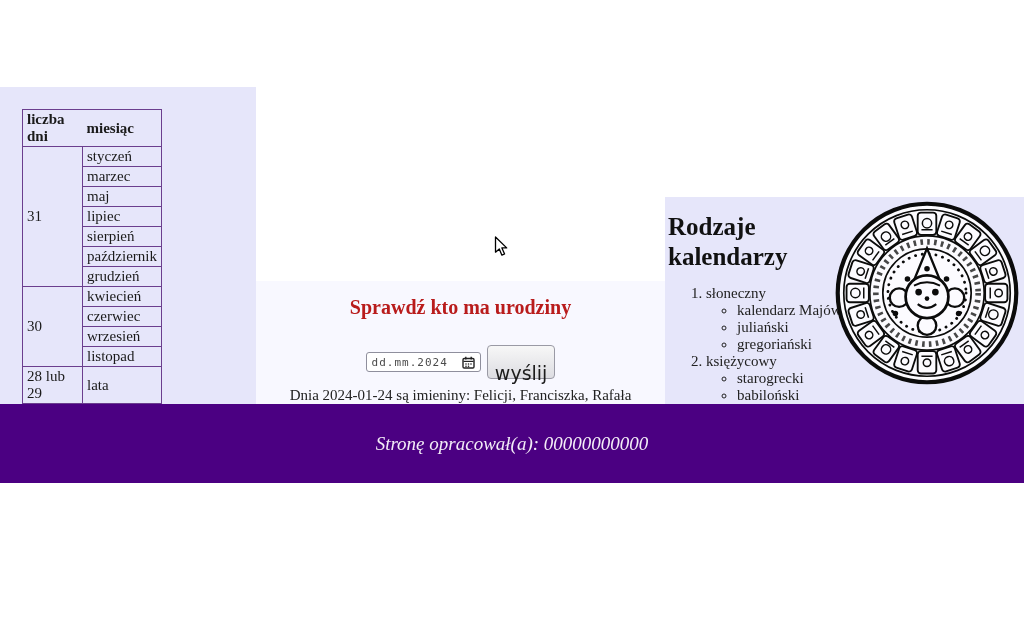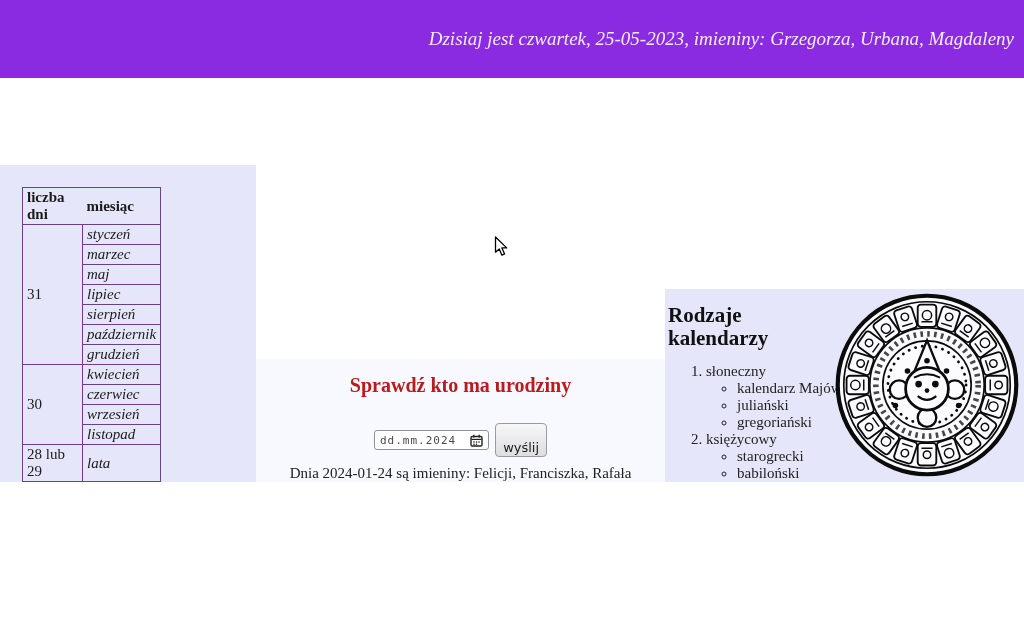--- a/index.html
+++ b/index.html
@@ -29,53 +29,50 @@
   .col-main{width:409px;background:var(--panel-main-bg);padding-top:15px;text-align:center;position:relative;}
   .col-right{flex:1;background:var(--panel-side-bg);position:relative;}
 
   
   table.months{border-collapse:collapse;margin:22px 0 0 22px;font-size:15px;}
   table.months th,table.months td{border:1px solid var(--table-border);padding:1px 4px;height:19px;text-align:left;vertical-align:middle;}
   table.months th{font-weight:bold;}
   table.months th:first-child{border-right:none;width:60px;}
   table.months th:last-child{border-left:none;}
   table.months td.days-cell{width:60px;}
-  table.months td.month-cell{width:68px;font-style:italic;}
+  table.months td.month-cell{width:68px;}
 
   
   .col-main h2{font-size:20px;font-weight:bold;color:#b91c1c;}
   .form-row{margin-top:26px;display:flex;justify-content:center;align-items:center;gap:6px;}
   .date-input{display:inline-flex;align-items:center;gap:14px;background:#ffffff;border:1px solid #8f8f9d;border-radius:3px;height:20px;padding:0 5px;cursor:text;}
   .date-text{font-family:"DejaVu Sans Mono","Liberation Mono",monospace;font-size:11px;letter-spacing:1px;color:#4a4a4a;}
-  .submit-btn{font-family:"DejaVu Sans","Liberation Sans",sans-serif;font-size:13px;color:#1c1c1c;background:linear-gradient(#f7f7f7,#dddde2);border:1px solid #9a9aa5;border-radius:4px;height:32px;padding:16px 7px;cursor:pointer;}
+  .submit-btn{font-family:"DejaVu Sans","Liberation Sans",sans-serif;font-size:19px;color:#1c1c1c;background:linear-gradient(#f7f7f7,#dddde2);border:1px solid #9a9aa5;border-radius:4px;height:32px;padding:16px 7px;cursor:pointer;}
   .result-line{margin-top:8px;font-size:15px;color:#222;}
 
   
-  .col-right h2{font-size:21px;line-height:23px;font-weight:bold;color:#111;margin:15px 0 0 3px;width:140px;}
+  .col-right h2{font-size:25px;line-height:30px;font-weight:bold;color:#111;margin:15px 0 0 3px;width:140px;}
   .calendar-list{margin:13px 0 0 0;padding-left:41px;font-size:15px;line-height:17px;color:#222;}
   .calendar-list>li{margin:0;}
   .calendar-list ul{list-style-type:circle;padding-left:31px;}
 
   .aztec{position:absolute;left:169px;top:3px;}
 
   
   .footer{height:79px;background:var(--header-bg);display:flex;align-items:center;justify-content:center;}
   .footer p{color:#f3ecf7;font-style:italic;font-size:19px;}
 
   .cursor{position:absolute;left:494px;top:236px;width:15px;height:21px;z-index:5;pointer-events:none;}
 </style>
 </head>
 <body>
 
 <div class="page">
 
 
-  <div class="banner">
-    <div class="banner-text">Dzisiaj jest czwartek, 25-05-2023, imieniny: Grzegorza, Urbana, Magdaleny</div>
-  </div>
 
   <div class="content">
 
     <div class="col-left">
       <table class="months">
         <thead>
           <tr>
               <th>liczba dni</th>
               <th>miesiąc</th>
             </tr>
@@ -283,18 +280,21 @@
           <path d="M90,112 Q100,120 110,112" stroke-width="2.2"></path>
           <circle cx="79" cy="85" r="3" fill="#0b0b0b" stroke="none"></circle>
           <circle cx="121" cy="85" r="3" fill="#0b0b0b" stroke="none"></circle>
           <circle cx="66" cy="122" r="3" fill="#0b0b0b" stroke="none"></circle>
           <circle cx="134" cy="122" r="3" fill="#0b0b0b" stroke="none"></circle>
         </g>
       </svg>
     </div>
   </div>
 
+  <div class="footer">
+    <p>Stronę opracował(a): 00000000000</p>
+  </div>
 
   <svg class="cursor" viewBox="0 0 15 21">
     <path d="M1.5,1 L1.5,16.2 L5.3,12.9 L7.9,19.2 L10.6,18 L7.9,11.9 L12.7,11.9 Z" fill="#ffffff" stroke="#000000" stroke-width="1.3" stroke-linejoin="round"></path>
   </svg>
 
 </div>
 
 </body></html>

